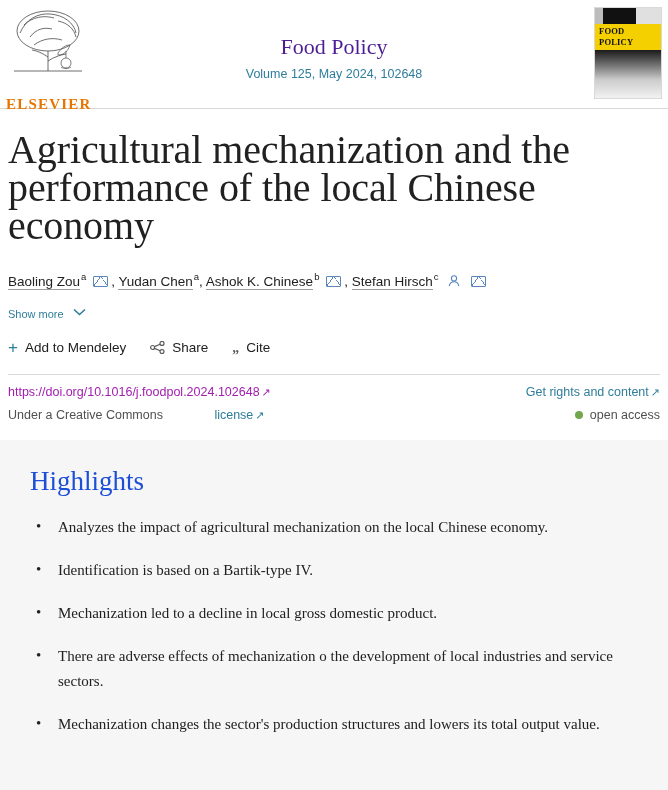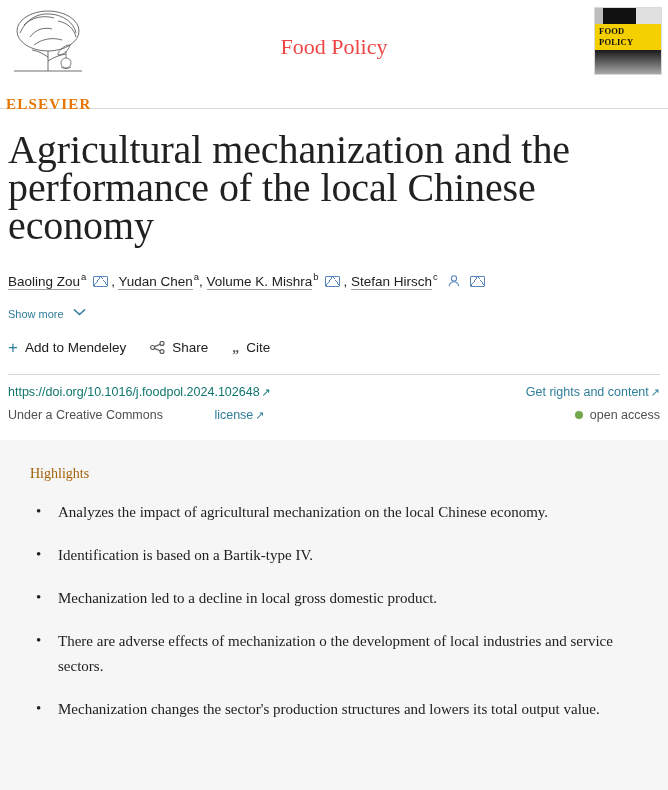--- a/index.html
+++ b/index.html
@@ -52,36 +52,36 @@
     margin-top: 12px;
   }
 
   .journal-block {
     text-align: center;
     padding-top: 26px;
   }
   .journal-title {
     font-family: "Liberation Serif", serif;
     font-size: 22px;
-    color: #ef4444;
+    color: #4c1d95;
     font-weight: 400;
     line-height: 26px;
   }
   .journal-meta {
     margin-top: 7px;
     font-size: 12.5px;
     color: #2e7d9a;
   }
 
   .cover {
     position: absolute;
     right: 6px;
     top: 7px;
     width: 68px;
-    height: 68px;
+    height: 92px;
     border: 1px solid #d9d9d9;
     background: #fff;
     box-sizing: border-box;
     overflow: hidden;
   }
   .cover-top {
     height: 16px;
     background: linear-gradient(to right, #bdbdbd 0 12%, #111 12% 62%, #e0e0e0 62% 100%);
   }
   .cover-band {
@@ -210,21 +210,21 @@
   
   .doi-row {
     margin-top: 18px;
     padding-top: 10px;
     border-top: 1px solid #d9d9d9;
     display: flex;
     justify-content: space-between;
     align-items: center;
     font-size: 12.5px;
   }
-  .doi-link { color: #0f766e; cursor: pointer; }
+  .doi-link { color: #a21caf; cursor: pointer; }
   .rights { color: #2e7d9a; cursor: pointer; }
   .ext { font-size: 11px; margin-left: 2px; }
 
   .license-row {
     margin-top: 9px;
     display: flex;
     justify-content: space-between;
     align-items: center;
     font-size: 12.5px;
     color: #505050;
@@ -246,23 +246,23 @@
   .highlights {
     margin-top: 18px;
     background: #f6f6f6;
     padding: 26px 30px 20px 30px;
     box-sizing: border-box;
     min-height: 372px;
   }
   .highlights h2 {
     font-family: "Liberation Serif", serif;
     font-weight: 400;
-    font-size: 14px;
+    font-size: 27px;
     margin: 0 0 18px 0;
-    color: #a16207;
+    color: #1d4ed8;
   }
   .hl-list { list-style: none; margin: 0; padding: 0; }
   .hl-item {
     position: relative;
     font-family: "Liberation Serif", serif;
     font-size: 15px;
     line-height: 25px;
     color: #212121;
     padding-left: 28px;
     margin-bottom: 18px;
@@ -303,20 +303,21 @@
           <circle cx="58" cy="56" r="5"></circle>
           <path d="M53 60 C56 62 60 62 63 60"></path>
           <path d="M58 51 L58 44"></path>
         </g>
       </svg>
       <div class="elsevier-word">ELSEVIER</div>
     </div>
 
     <div class="journal-block">
       <div class="journal-title">Food Policy</div>
+      <div class="journal-meta">Volume 125, May 2024, 102648</div>
     </div>
 
     <div class="cover">
       <div class="cover-top"></div>
       <div class="cover-band">
         <div>FOOD</div>
         <div>POLICY</div>
       </div>
       <div class="cover-img"></div>
     </div>
@@ -325,21 +326,21 @@
   <hr class="hr">
 
   <div class="main">
 
     <h1 class="article-title">Agricultural mechanization and the performance of the local Chinese economy</h1>
 
     <div class="authors">
       <span><span class="author-name">Baoling Zou</span><span class="sup">a</span></span>
       <span class="env"></span><span class="sep">,</span>
       <span><span class="author-name">Yudan Chen</span><span class="sup">a</span></span><span class="sep">,</span>
-      <span><span class="author-name">Volume K. Mishra</span><span class="sup">b</span></span>
+      <span><span class="author-name">Ashok K. Chinese</span><span class="sup">b</span></span>
       <span class="env"></span><span class="sep">,</span>
       <span><span class="author-name">Stefan Hirsch</span><span class="sup">c</span></span>
       <svg class="person" width="14" height="14" viewBox="0 0 14 14">
         <circle cx="7" cy="4.4" r="2.6" fill="none" stroke="#5a86bd" stroke-width="1.1"></circle>
         <path d="M2.2 12.2 C2.8 8.9 5 7.8 7 7.8 C9 7.8 11.2 8.9 11.8 12.2" fill="none" stroke="#5a86bd" stroke-width="1.1"></path>
       </svg>
       <span class="env"></span>
     </div>
 
     <div class="show-more">

